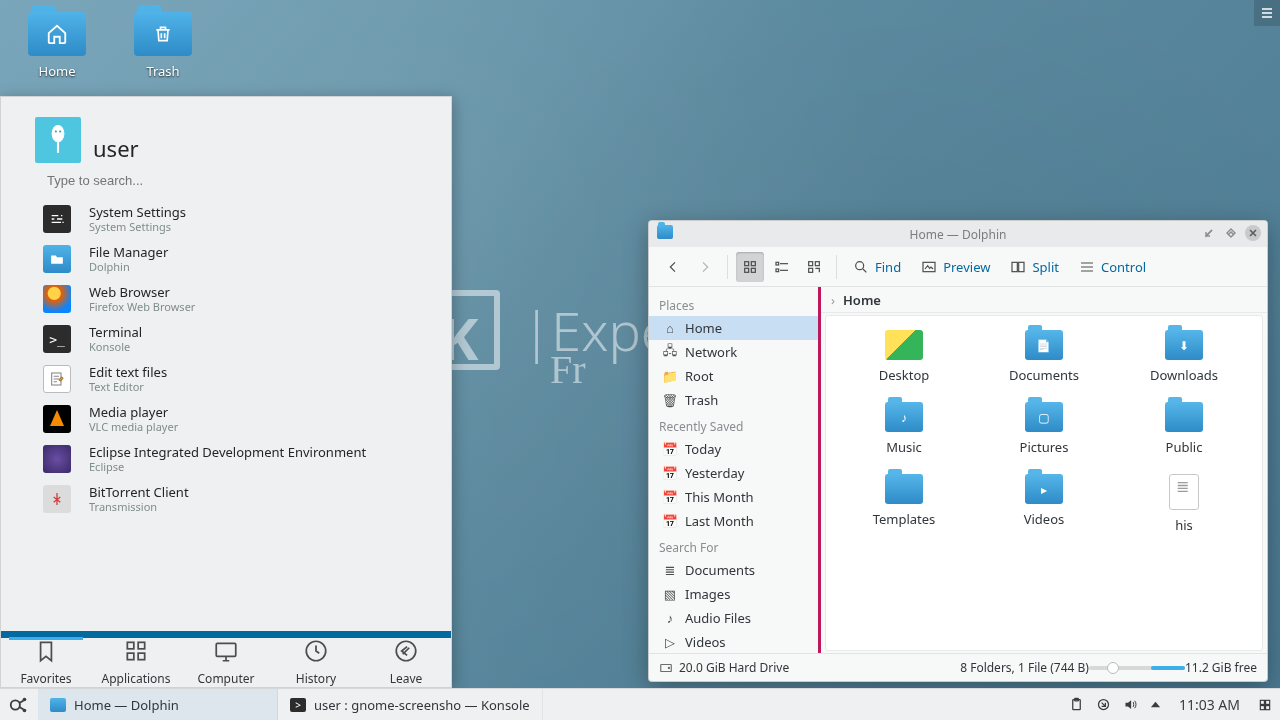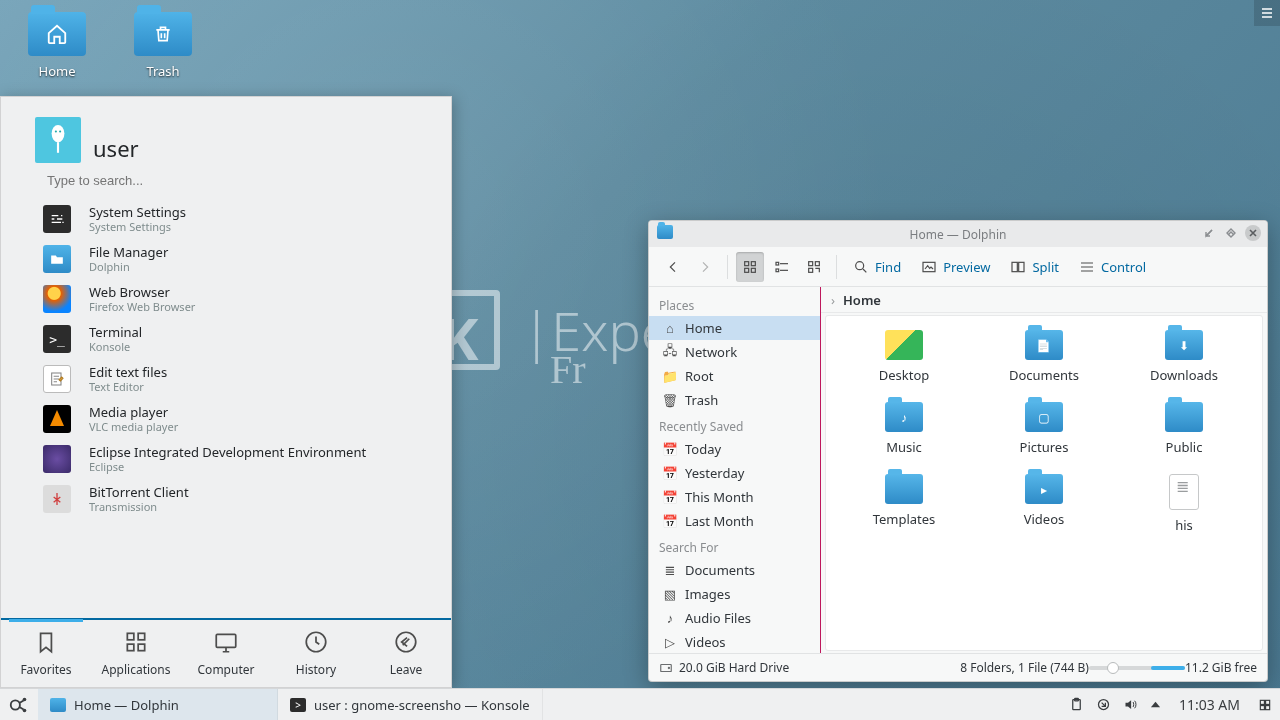--- a/index.html
+++ b/index.html
@@ -40,21 +40,21 @@
 .ic-fm{background:linear-gradient(#4fb3e8,#2e8bc7)}
 .ic-fx{background:radial-gradient(circle at 40% 30%,#ffd24a 6px,#e66000 7px,#0a84ff 18px)}
 .ic-term{background:#2c2c2c}
 .ic-edit{background:#fff;border:1px solid #bbb;color:#888}
 .ic-vlc{background:#000;position:relative}
 .ic-vlc::after{content:"";position:absolute;left:7px;top:5px;border-left:7px solid transparent;border-right:7px solid transparent;border-bottom:16px solid #f48b00}
 .ic-ecl{background:radial-gradient(circle at 50% 50%,#6a4da3,#3a2a68)}
 .ic-bt{background:#dcdcdc;color:#555}
 
 
-#launcher .tabs{display:flex;border-top:2px solid #0369a1;height:69px}
+#launcher .tabs{display:flex;border-top:7px solid #0369a1;height:56px}
 #launcher .tab{flex:1;display:flex;flex-direction:column;align-items:center;justify-content:center;gap:6px;cursor:pointer;font-size:12px;color:#31363b;position:relative}
 #launcher .tab.active::before{content:"";position:absolute;top:-1px;left:8px;right:8px;height:3px;background:#3daee9}
 #launcher .tab svg{width:26px;height:26px;stroke:#4d4d4d;fill:none;stroke-width:1.6}
 
 
 #dolphin{position:absolute;left:648px;top:220px;width:620px;height:462px;background:#f7f8f8;border:1px solid rgba(0,0,0,.18);box-shadow:0 6px 24px rgba(0,0,0,.3);border-radius:4px;display:flex;flex-direction:column}
 #dolphin .titlebar{height:26px;display:flex;align-items:center;justify-content:center;position:relative;font-size:12px;color:#7a7d80;background:#e9eaeb;border-radius:4px 4px 0 0}
 #dolphin .titlebar .ti{position:absolute;left:8px;top:4px;width:16px;height:14px;background:linear-gradient(#4fb3e8,#2e8bc7);border-radius:2px}
 #dolphin .titlebar .ti::before{content:"";position:absolute;top:-3px;left:1px;width:7px;height:4px;background:#4fb3e8;border-radius:2px 2px 0 0}
 #dolphin .winbtns{position:absolute;right:6px;top:4px;display:flex;gap:6px}
@@ -62,21 +62,21 @@
 #dolphin .winbtns span:last-child{background:#c8cacb}
 
 #dolphin .toolbar{height:40px;display:flex;align-items:center;padding:0 10px;gap:4px;border-bottom:1px solid #e1e3e4}
 .tbtn{height:30px;display:flex;align-items:center;gap:6px;padding:0 8px;border-radius:3px;cursor:pointer;color:#0369a1}
 .tbtn svg{width:16px;height:16px;stroke:#4d4d4d;fill:none;stroke-width:1.8}
 .tbtn.icon-only{padding:0 6px}
 .tbtn.pressed{background:#d1d3d4;box-shadow:inset 0 1px 2px rgba(0,0,0,.2)}
 .tsep{width:1px;height:24px;background:#dcdedf;margin:0 4px}
 
 #dolphin .body{flex:1;display:flex;min-height:0}
-#dolphin .side{width:172px;border-right:1px solid #be185d;overflow:hidden;padding-top:4px}
+#dolphin .side{width:172px;border-right:3px solid #be185d;overflow:hidden;padding-top:4px}
 .side-head{padding:6px 10px 2px;color:#8a8d90;font-size:12px}
 .side-item{display:flex;align-items:center;gap:8px;padding:3px 10px 3px 14px;font-size:13px;cursor:pointer}
 .side-item.sel{background:#c8def2}
 .side-item .sic{width:14px;height:14px;display:flex;align-items:center;justify-content:center;color:#4d4d4d}
 .side-item .sic.red{color:#d64545}
 
 #dolphin .main{flex:1;display:flex;flex-direction:column}
 #dolphin .crumb{height:26px;display:flex;align-items:center;gap:8px;padding:0 10px;font-size:13px;border-bottom:1px solid #e8e9ea}
 #dolphin .crumb .chev{color:#9a9d9f}
 #dolphin .filegrid{flex:1;display:grid;grid-template-columns:repeat(3,1fr);align-content:start;padding:14px 8px;gap:18px 0;background:#fff;border:1px solid #e8e9ea;margin:2px 4px;border-radius:3px;overflow:auto}

